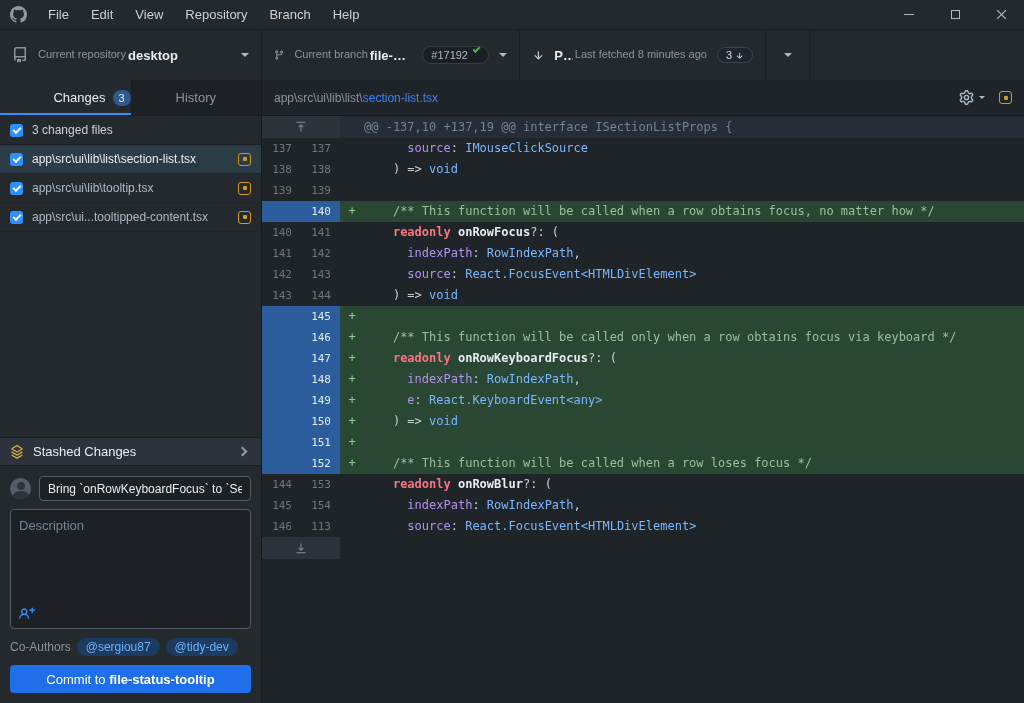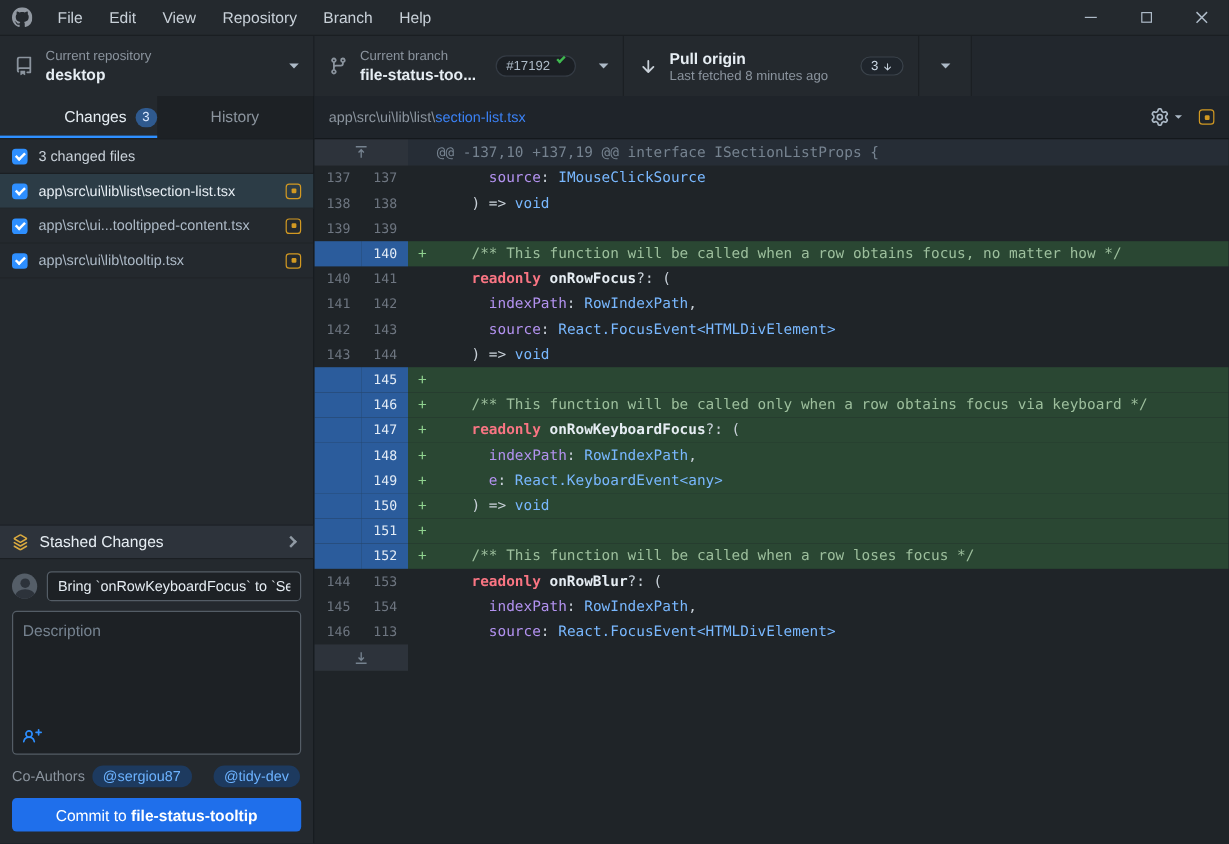--- a/index.html
+++ b/index.html
@@ -20,21 +20,21 @@
   
   .toolbar { height:50px; flex:none; display:flex; background:#24292e; }
   .tb-btn { display:flex; align-items:center; gap:10px; padding:0 12px; background:none; border:none;
     border-right:1px solid #1b1f23; color:inherit; font:inherit; text-align:left; cursor:pointer; height:50px; }
   .tb-btn.repo { width:262px; }
   .tb-btn.branch { width:258px; }
   .tb-btn.pull { width:246px; }
   .tb-drop { width:44px; height:50px; display:flex; align-items:center; justify-content:center;
     background:none; border:none; border-right:1px solid #1b1f23; cursor:pointer; }
   .tb-fill { flex:1; background:#22272d; }
-  .tb-text { display:flex; flex-direction:column; gap:2px; min-width:0; }
+  .tb-text { display:flex; flex-direction:row; gap:2px; min-width:0; }
   .tb-label { font-size:11px; color:#8b949e; white-space:nowrap; }
   .tb-value { font-size:13px; font-weight:600; color:#e6edf3; white-space:nowrap; overflow:hidden; text-overflow:ellipsis; max-width:130px; }
   .chev { width:0; height:0; border-left:4px solid transparent; border-right:4px solid transparent; border-top:4px solid #adbac7; flex:none; }
   .chev.auto { margin-left:auto; }
   .chev.small { border-left-width:3px; border-right-width:3px; border-top-width:3px; }
   .pr-badge { display:flex; gap:5px; background:#1b1f24; border:1px solid #343b44;
     border-radius:10px; padding:2px 8px; font-size:11px; color:#adbac7; margin-left:6px; white-space:nowrap; }
   .check-green { width:7px; height:4px; border-left:2px solid #3fb950; border-bottom:2px solid #3fb950; transform:rotate(-45deg); display:inline-block; margin-top:-2px; }
   .pull-badge { display:flex; align-items:center; gap:3px; background:#1f252c; border:1px solid #3b434b;
     border-radius:10px; padding:1px 8px; font-size:11px; color:#cdd9e5; margin-left:auto; }
@@ -76,21 +76,21 @@
   .avatar::before { content:""; position:absolute; top:4px; left:6.5px; width:8px; height:8px; border-radius:50%; background:#2d333b; }
   .avatar::after { content:""; position:absolute; top:13px; left:2.5px; width:16px; height:10px; border-radius:50%; background:#2d333b; }
   .summary-input { flex:1; height:25px; background:#1d2125; border:1px solid #545d66; border-radius:4px;
     color:#e6edf3; font-size:12px; padding:0 8px; font-family:inherit; outline:none; min-width:0; }
   .desc-box { position:relative; background:#1d2125; border:1px solid #545d66; border-radius:4px; height:120px; }
   .desc-input { width:100%; height:82px; background:transparent; border:none; color:#adbac7; font-size:13px;
     padding:8px; resize:none; outline:none; font-family:inherit; }
   .desc-input::placeholder { color:#768390; }
   .coauthor-toggle { position:absolute; left:8px; bottom:6px; display:flex; }
   .coauthors-row { display:flex; align-items:center; gap:6px; font-size:12px; color:#8b949e; min-height:20px; }
-  .coauthor-badges { display:flex; gap:18px; }
+  .coauthor-badges { display:flex; gap:6px; }
   .coauthor-badge { background:#1d3a5f; color:#6cb2ff; border-radius:10px; padding:2px 9px; font-size:12px; cursor:pointer; }
   .commit-button { height:28px; width:100%; background:#1f6feb; border:none; border-radius:4px; color:#fff;
     font-size:13px; font-family:inherit; cursor:pointer; }
   .commit-button b { font-weight:700; }
 
   
   .diff { flex:1; display:flex; flex-direction:column; min-width:0; background:#1f2428; }
   .diff-header { height:36px; flex:none; display:flex; align-items:center; padding:0 12px; background:#1f242a; border-bottom:1px solid #14181c; }
   .path { font-size:12px; white-space:nowrap; overflow:hidden; text-overflow:ellipsis; }
   .path-prefix { color:#8b949e; }
@@ -219,28 +219,28 @@
       <div class="files-list">
           <div class="file-row selected">
             <span class="checkbox"></span>
             <span class="file-path">app\src\ui\lib\list\section-list.tsx</span>
             <span class="mod-icon">
               <span class="mod-dot"></span>
             </span>
           </div>
           <div class="file-row">
             <span class="checkbox"></span>
-            <span class="file-path">app\src\ui...tooltipped-content.tsx</span>
+            <span class="file-path">app\src\ui\lib\tooltip.tsx</span>
             <span class="mod-icon">
               <span class="mod-dot"></span>
             </span>
           </div>
           <div class="file-row">
             <span class="checkbox"></span>
-            <span class="file-path">app\src\ui\lib\tooltip.tsx</span>
+            <span class="file-path">app\src\ui...tooltipped-content.tsx</span>
             <span class="mod-icon">
               <span class="mod-dot"></span>
             </span>
           </div>
         </div>
       <div class="sidebar-spacer"></div>
 
       <div class="stashed">
         <svg width="14" height="14" viewBox="0 0 16 16" fill="#daaa3f">
             <path d="M7.122.392a1.75 1.75 0 0 1 1.756 0l5.003 2.902c.83.481.83 1.68 0 2.162L8.878 8.358a1.75 1.75 0 0 1-1.756 0L2.119 5.456a1.251 1.251 0 0 1 0-2.162ZM8.125 1.69a.248.248 0 0 0-.25 0l-4.63 2.685 4.63 2.685a.248.248 0 0 0 .25 0l4.63-2.685ZM1.601 7.789a.75.75 0 0 1 1.025-.273l5.249 3.044a.248.248 0 0 0 .25 0l5.249-3.044a.75.75 0 0 1 .752 1.298l-5.248 3.044a1.75 1.75 0 0 1-1.756 0L1.874 8.814a.75.75 0 0 1-.273-1.025Zm0 3.5a.75.75 0 0 1 1.025-.273l5.249 3.044a.248.248 0 0 0 .25 0l5.249-3.044a.75.75 0 0 1 .752 1.298l-5.248 3.044a1.75 1.75 0 0 1-1.756 0l-5.248-3.044a.75.75 0 0 1-.273-1.025Z"></path>

